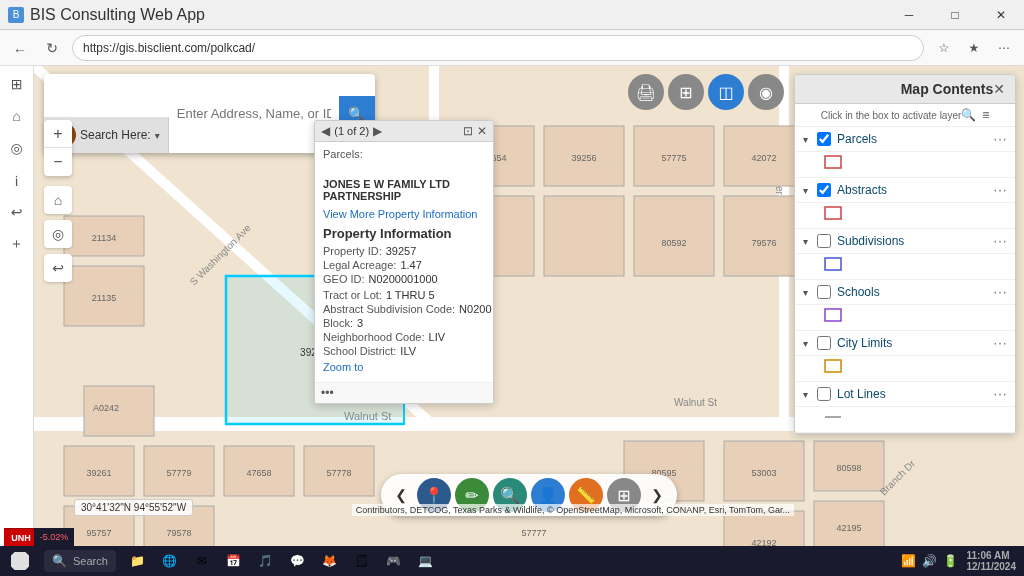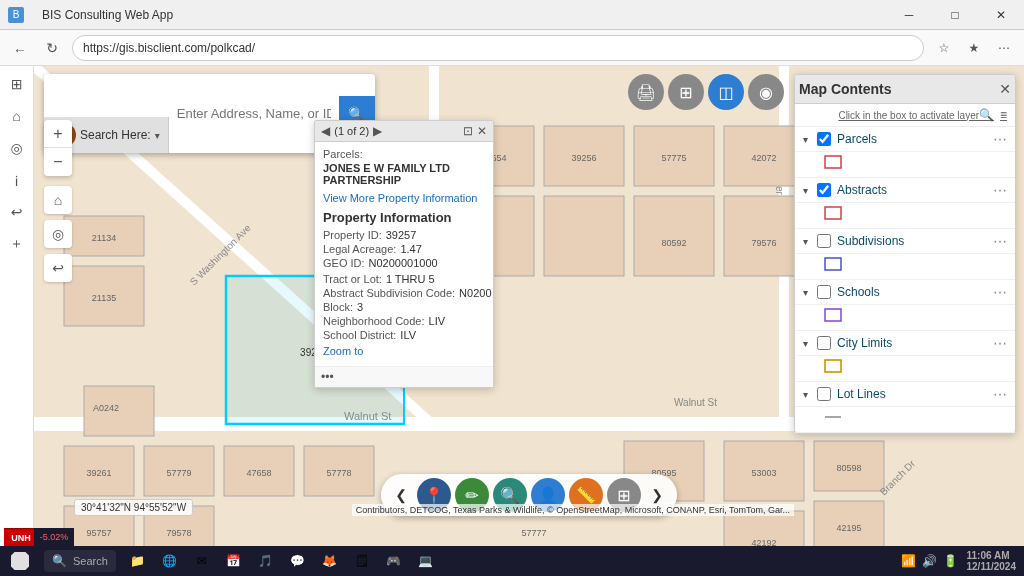--- a/index.html
+++ b/index.html
@@ -6,21 +6,21 @@
     body { width: 1024px; height: 576px; overflow: hidden; font-family: 'Segoe UI', Arial, sans-serif; font-size: 12px; background: #e8d5b7; }
 
     
     #titlebar {
       position: absolute; top: 0; left: 0; right: 0; height: 30px;
       background: #f0f0f0; display: flex; align-items: center; justify-content: space-between;
       border-bottom: 1px solid #ccc; z-index: 100;
     }
     #titlebar .title-left { display: flex; align-items: center; gap: 6px; padding-left: 8px; }
     #titlebar .title-icon { width: 16px; height: 16px; background: #4a90d9; border-radius: 2px; display: flex; align-items: center; justify-content: center; color: white; font-size: 10px; }
-    #titlebar .title-text { font-size: 12px; color: #333; margin-left: 12px; }
+    #titlebar .title-text { font-size: 16px; color: #333; }
     #titlebar .win-controls { display: flex; }
     #titlebar .win-btn { width: 46px; height: 30px; display: flex; align-items: center; justify-content: center; cursor: pointer; font-size: 12px; color: #333; }
 
     
     #addrbar {
       position: absolute; top: 30px; left: 0; right: 0; height: 36px;
       background: #f9f9f9; border-bottom: 1px solid #ddd; display: flex; align-items: center; gap: 8px; padding: 0 8px; z-index: 100;
     }
     #addrbar .nav-btn { width: 24px; height: 24px; display: flex; align-items: center; justify-content: center; cursor: pointer; color: #555; font-size: 14px; border-radius: 3px; }
     #addrbar .url-box { flex: 1; height: 26px; border: 1px solid #ccc; border-radius: 13px; display: flex; align-items: center; padding: 0 10px; background: white; font-size: 12px; color: #333; }
@@ -93,21 +93,21 @@
     #popup-header {
       display: flex; align-items: center; justify-content: space-between;
       background: #e8e8e8; padding: 3px 6px; border-bottom: 1px solid #ccc;
     }
     #popup-header .popup-nav { display: flex; gap: 4px; align-items: center; }
     #popup-header .popup-count { font-size: 11px; color: #333; }
     #popup-header .popup-arrow { cursor: pointer; color: #555; font-size: 12px; }
     #popup-header .popup-controls { display: flex; gap: 4px; }
     #popup-header .popup-ctrl { cursor: pointer; color: #555; font-size: 12px; }
     #popup-content { padding: 6px 8px; font-size: 11px; }
-    #popup-content .popup-parcel-label { color: #555; margin-bottom: 2px; }
+    #popup-content .popup-parcel-label { color: #555; margin-bottom: 18px; }
     #popup-content .popup-parcel-name { font-weight: bold; color: #333; margin-bottom: 6px; }
     #popup-content a { color: #1a6cc4; text-decoration: none; display: block; margin-bottom: 3px; font-size: 11px; }
     #popup-content .section-title { font-size: 13px; font-weight: bold; color: #333; margin: 6px 0 4px; }
     #popup-content .info-row { display: flex; margin-bottom: 2px; }
     #popup-content .info-label { color: #555; margin-right: 4px; white-space: nowrap; }
     #popup-content .info-value { color: #333; }
     #popup-content .zoom-link { color: #1a6cc4; text-decoration: none; display: block; margin-top: 4px; font-size: 11px; }
     #popup-footer {
       display: flex; justify-content: space-between; align-items: center;
       border-top: 1px solid #eee; padding: 3px 6px; background: #f8f8f8;
@@ -130,29 +130,29 @@
     .bottom-tool.gray { background: #888; color: white; }
     .bottom-nav { width: 24px; height: 24px; display: flex; align-items: center; justify-content: center; cursor: pointer; color: #333; font-size: 14px; }
 
     
     #map-contents {
       position: absolute; top: 8px; right: 8px; width: 222px; z-index: 20;
       background: white; border: 1px solid #ccc; border-radius: 4px;
       box-shadow: 0 2px 8px rgba(0,0,0,0.2);
     }
     #map-contents-header {
-      display: flex; align-items: center; justify-content: space-between;
-      padding: 6px 4px; background: #e8e8e8; border-bottom: 1px solid #ccc;
+      display: flex; align-items: center; justify-content: flex-end;
+      padding: 6px 10px; background: #e8e8e8; border-bottom: 1px solid #ccc;
       border-radius: 4px 4px 0 0;
     }
     #map-contents-header .panel-title { font-size: 14px; font-weight: bold; color: #333; }
     #map-contents-header .close-btn { cursor: pointer; font-size: 14px; color: #555; }
     #map-contents-subheader {
       padding: 4px 8px; font-size: 10px; color: #666; border-bottom: 1px solid #eee;
-      display: flex; align-items: center; justify-content: flex-end; text-decoration: underline;
+      display: flex; align-items: center; justify-content: center;
     }
     #map-contents-subheader .search-icon { font-size: 12px; color: #555; cursor: pointer; }
     .layer-item {
       display: flex; align-items: center; padding: 4px 8px; border-bottom: 1px solid #f0f0f0;
     }
     .layer-item .expand-arrow { width: 12px; font-size: 10px; color: #555; cursor: pointer; margin-right: 2px; }
     .layer-item .layer-checkbox { width: 14px; height: 14px; margin-right: 6px; cursor: pointer; }
     .layer-item .layer-name { flex: 1; font-size: 12px; color: #0c4a6e; }
     .layer-item .layer-menu { font-size: 14px; color: #888; cursor: pointer; }
     .layer-icon-row { padding: 2px 8px 4px 28px; border-bottom: 1px solid #f0f0f0; }

